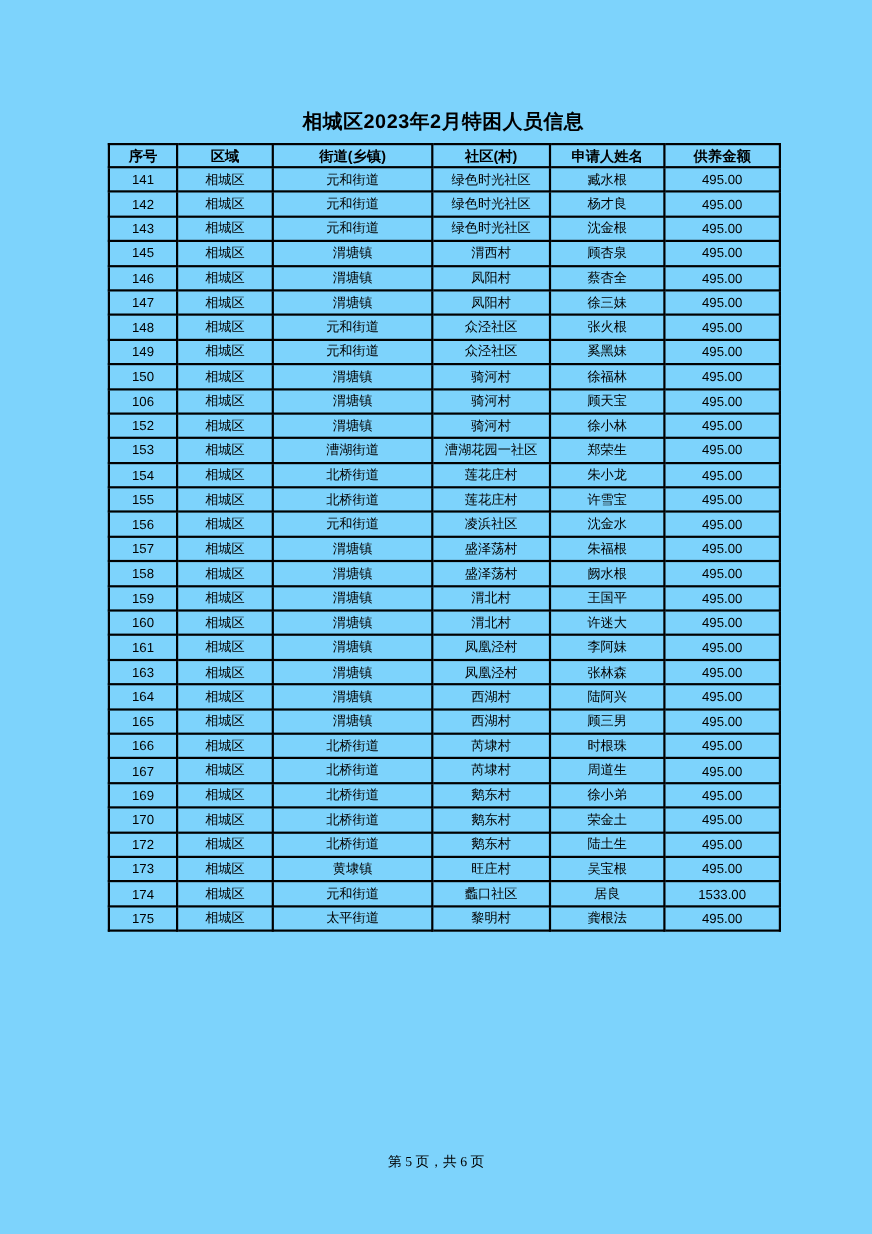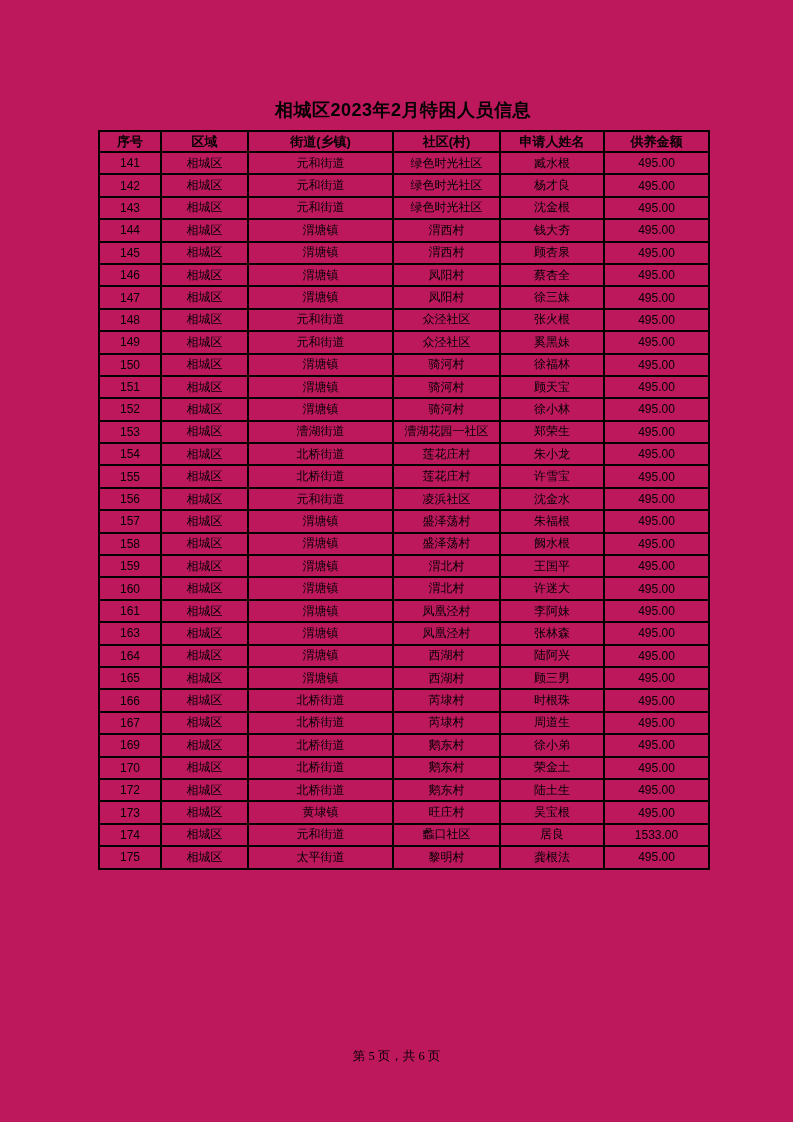--- a/index.html
+++ b/index.html
@@ -4,21 +4,21 @@
 <style>
   html, body {
     margin: 0;
     padding: 0;
     background: #ffffff;
   }
   .page {
     position: relative;
     width: 793px;
     height: 1122px;
-    background: #be185d;
+    background: #7dd3fc;
     color: #000000;
     font-family: "Liberation Sans", sans-serif;
     overflow: hidden;
   }
   .doc-title {
     position: absolute;
     top: 98px;
     left: 98px;
     width: 610px;
     margin: 0;
@@ -120,28 +120,20 @@
         </tr>
         <tr>
           <td class="num">143</td>
           <td class="cjk">相城区</td>
           <td class="cjk">元和街道</td>
           <td class="cjk">绿色时光社区</td>
           <td class="cjk">沈金根</td>
           <td class="num">495.00</td>
         </tr>
         <tr>
-          <td class="num">144</td>
-          <td class="cjk">相城区</td>
-          <td class="cjk">渭塘镇</td>
-          <td class="cjk">渭西村</td>
-          <td class="cjk">钱大夯</td>
-          <td class="num">495.00</td>
-        </tr>
-        <tr>
           <td class="num">145</td>
           <td class="cjk">相城区</td>
           <td class="cjk">渭塘镇</td>
           <td class="cjk">渭西村</td>
           <td class="cjk">顾杏泉</td>
           <td class="num">495.00</td>
         </tr>
         <tr>
           <td class="num">146</td>
           <td class="cjk">相城区</td>
@@ -176,21 +168,21 @@
         </tr>
         <tr>
           <td class="num">150</td>
           <td class="cjk">相城区</td>
           <td class="cjk">渭塘镇</td>
           <td class="cjk">骑河村</td>
           <td class="cjk">徐福林</td>
           <td class="num">495.00</td>
         </tr>
         <tr>
-          <td class="num">151</td>
+          <td class="num">106</td>
           <td class="cjk">相城区</td>
           <td class="cjk">渭塘镇</td>
           <td class="cjk">骑河村</td>
           <td class="cjk">顾天宝</td>
           <td class="num">495.00</td>
         </tr>
         <tr>
           <td class="num">152</td>
           <td class="cjk">相城区</td>
           <td class="cjk">渭塘镇</td>

